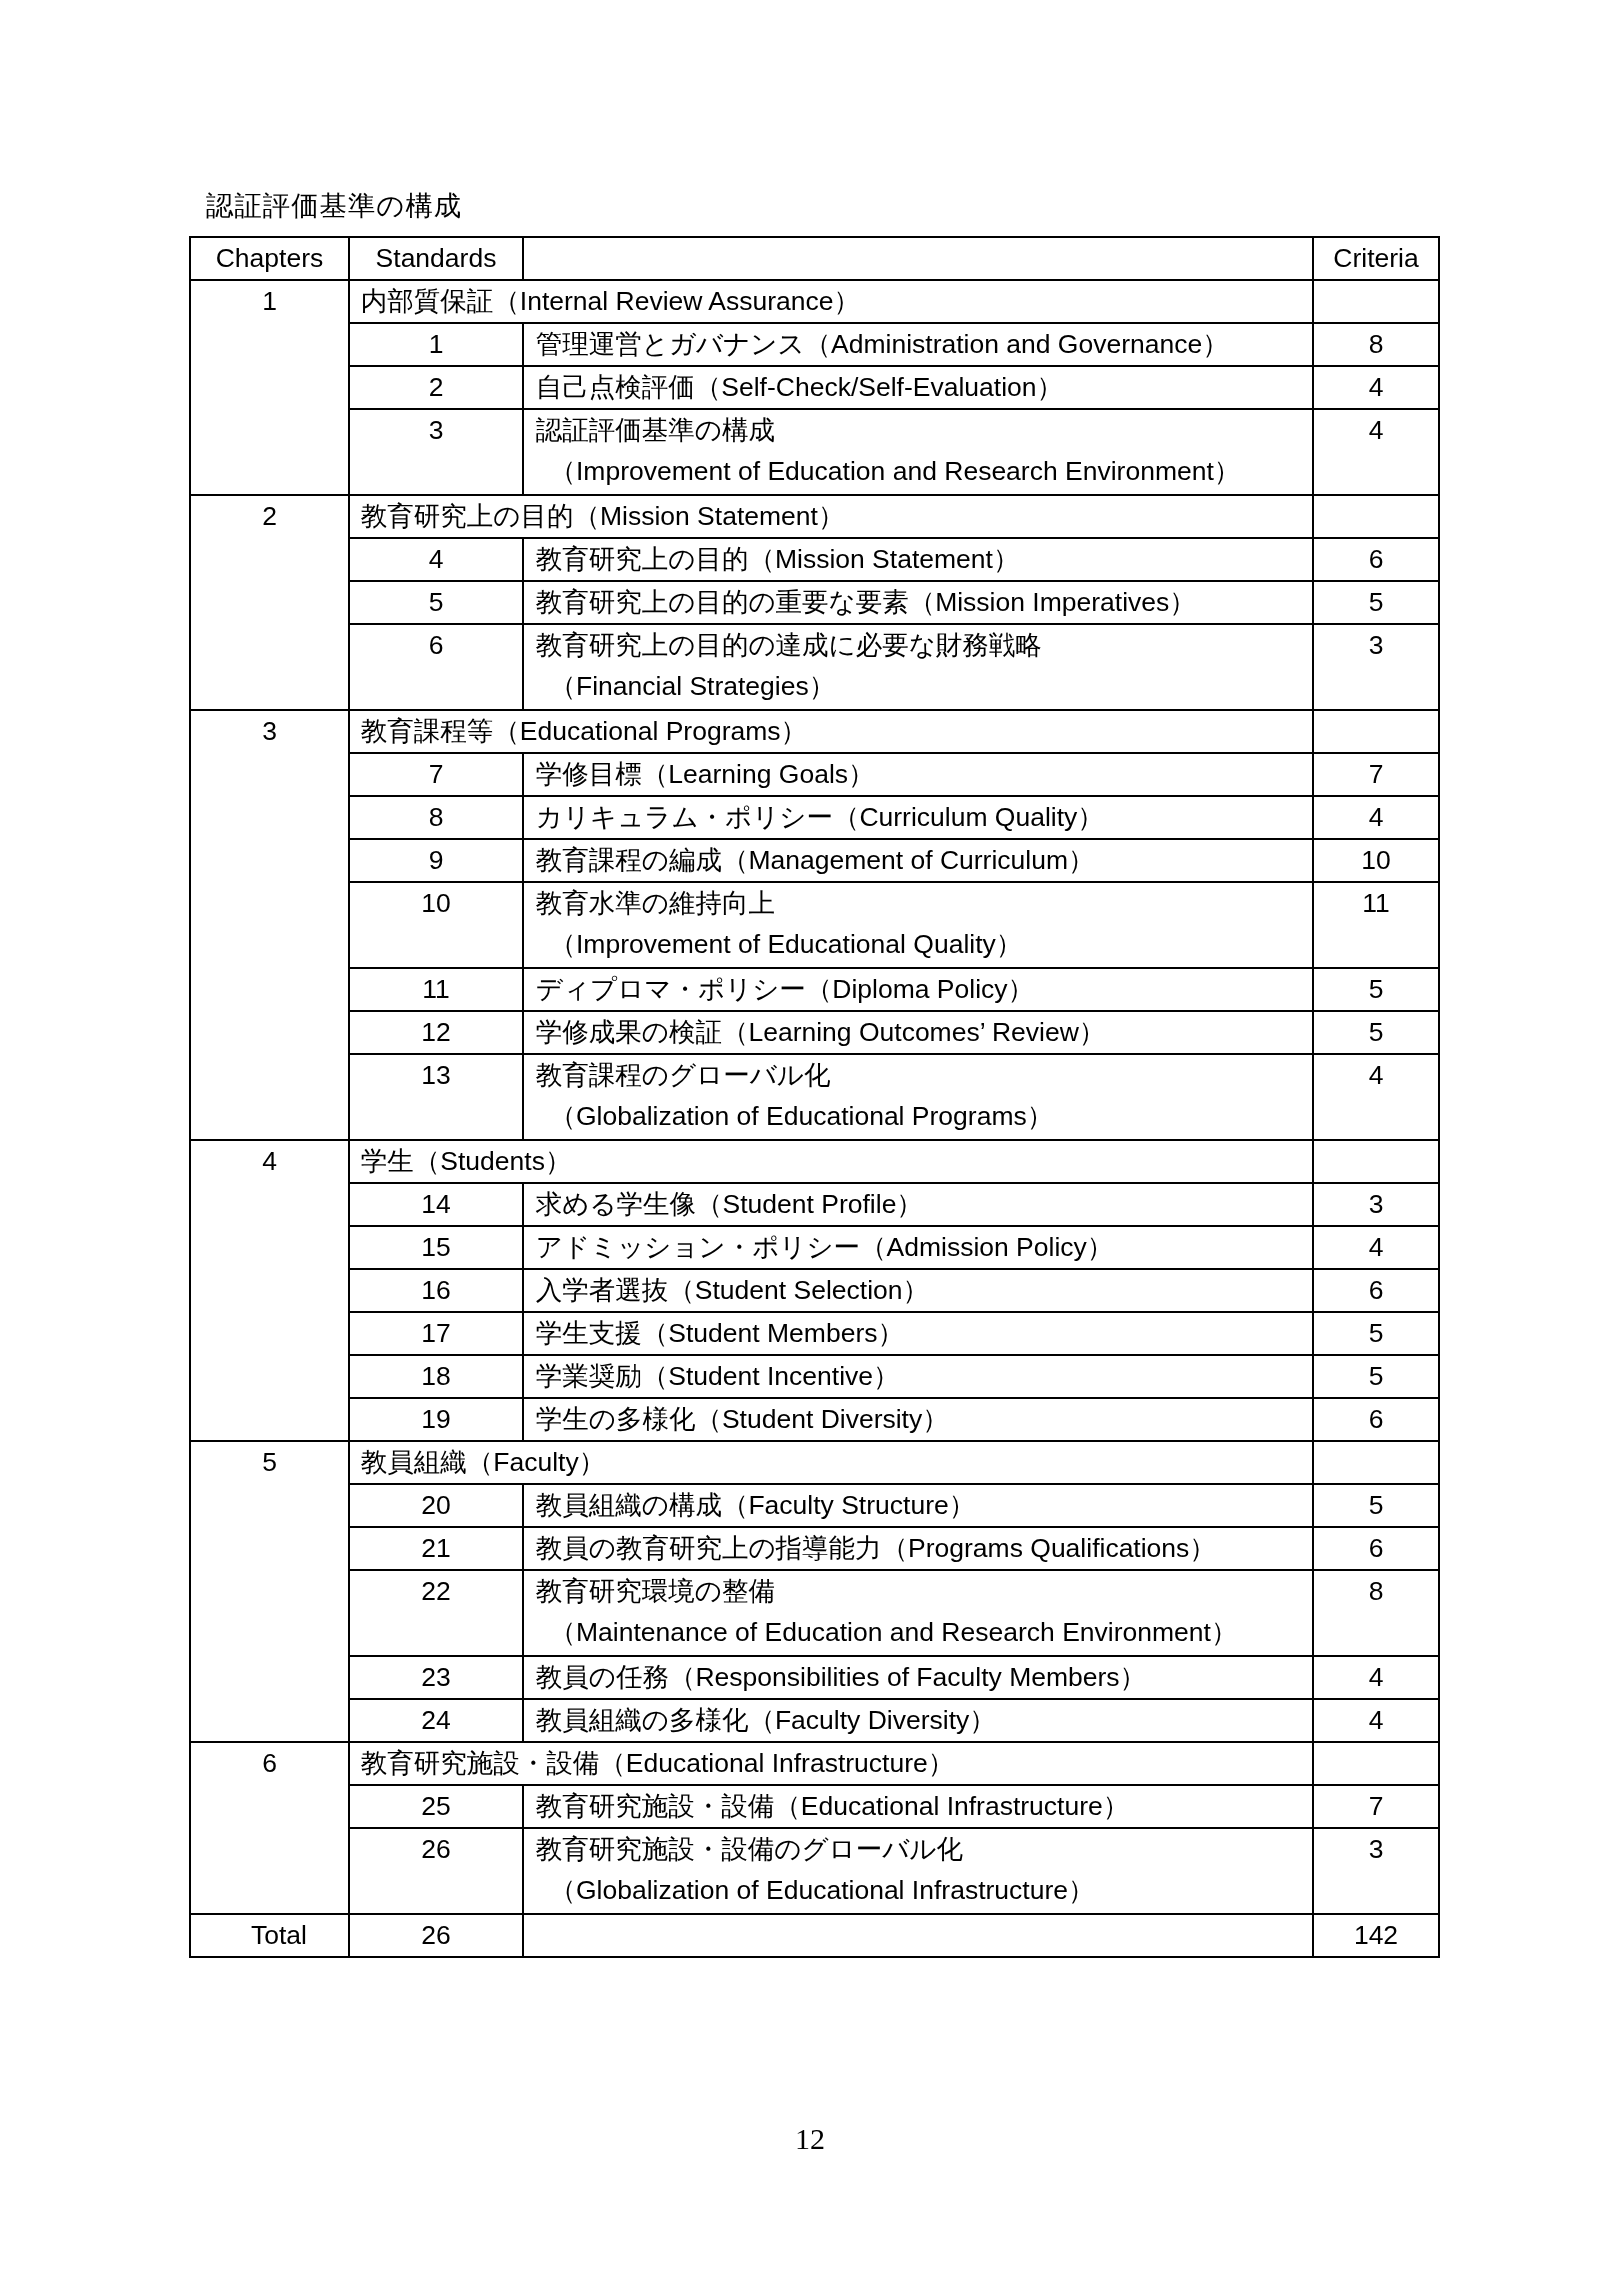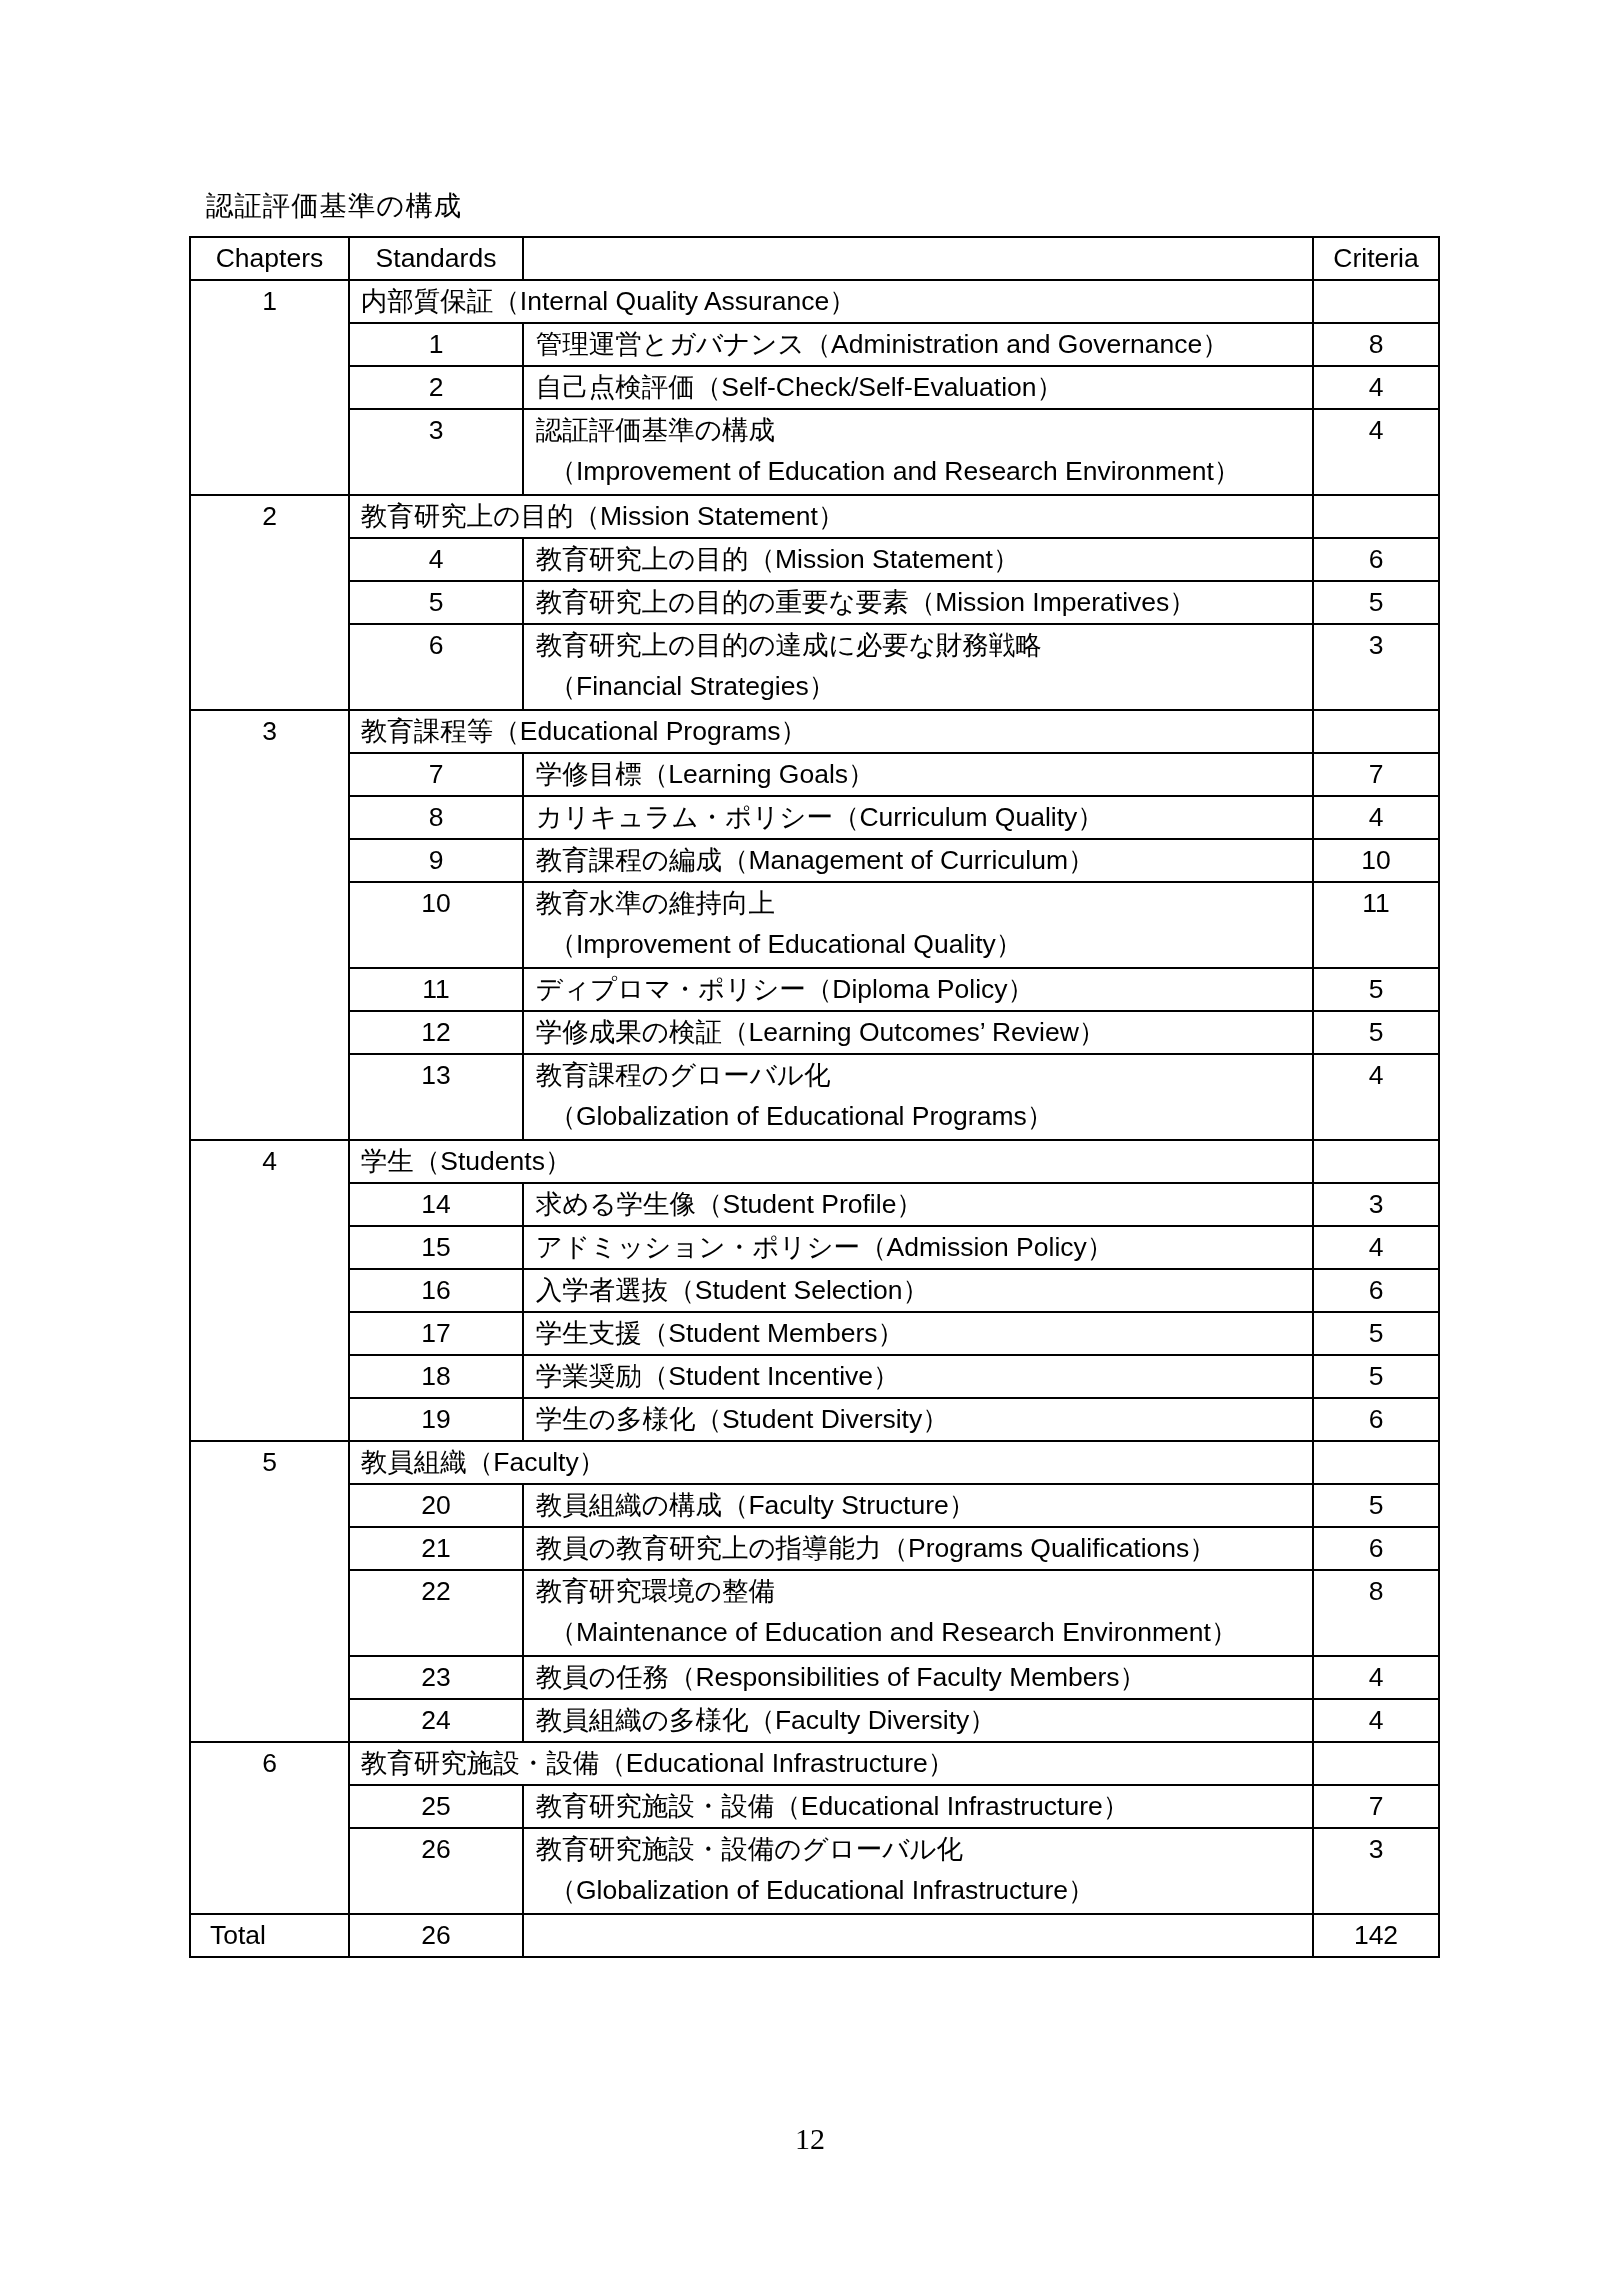--- a/index.html
+++ b/index.html
@@ -42,21 +42,21 @@
   .standards-table thead th { border-bottom: 2.9px solid #000; text-align: center; margin-top: 48px; }
   tr.row-single { height: 43px; }
   tr.row-double { height: 86px; }
   td.col-chapter  { text-align: center; }
   td.col-standard { text-align: center; }
   td.col-desc     { text-align: left; padding-left: 11.8px; }
   td.col-criteria { text-align: center; }
   td.chapter-title-cell { text-align: left; padding-left: 10.8px; }
   tr.chapter-row td, tr.total-row td { border-top: 2.9px solid #000; }
   .desc-line2 { padding-left: 13.7px; }
-  td.total-label { text-align: left; padding-left: 19px; }
+  td.total-label { text-align: center; padding-left: 19px; }
   .page-number {
     position: absolute;
     top: 2122px;
     left: 0;
     width: 1620px;
     text-align: center;
     font-family: "Liberation Serif", serif;
     font-size: 30px;
   }
 </style>
@@ -76,21 +76,21 @@
     <tr>
       <th>Chapters</th>
       <th>Standards</th>
       <th></th>
       <th>Criteria</th>
     </tr>
   </thead>
   <tbody id="table-body">
       <tr class="chapter-row row-single">
         <td class="col-chapter" rowspan="4">1</td>
-        <td class="chapter-title-cell" colspan="2">内部質保証（Internal Quality Assurance）</td>
+        <td class="chapter-title-cell" colspan="2">内部質保証（Internal Review Assurance）</td>
         <td class="col-criteria"></td>
       </tr>
       <tr class="row-single">
         <td class="col-standard">1</td>
         <td class="col-desc">
           <div class="desc-line1">管理運営とガバナンス（Administration and Governance）</div>
         </td>
         <td class="col-criteria">8</td>
       </tr>
       <tr class="row-single">

